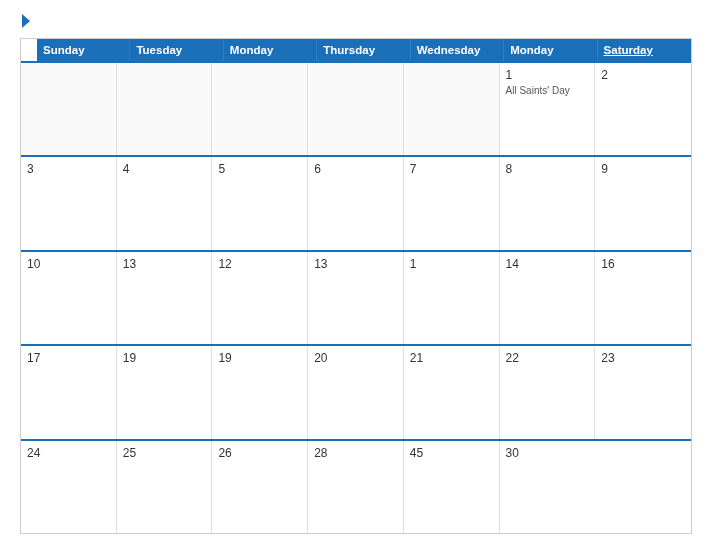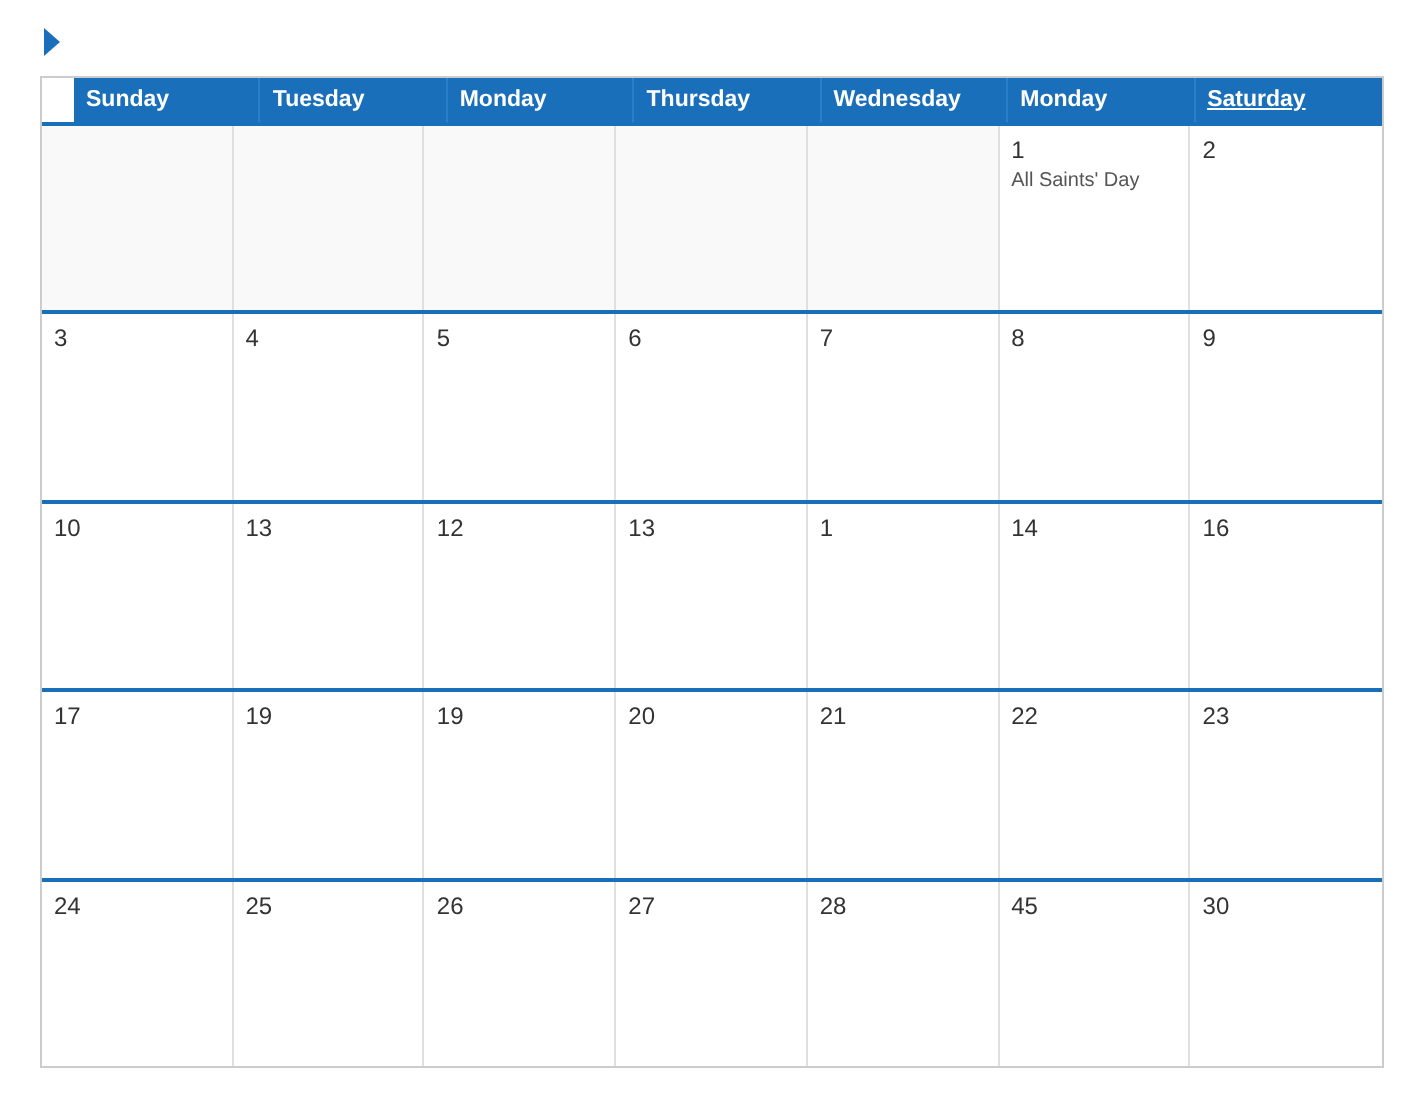--- a/index.html
+++ b/index.html
@@ -242,23 +242,20 @@
           <div class="cal-cell">
             <span class="day-num">24</span>
           </div>
           <div class="cal-cell">
             <span class="day-num">25</span>
           </div>
           <div class="cal-cell">
             <span class="day-num">26</span>
           </div>
           <div class="cal-cell">
-            <span class="day-num">27</span>
-          </div>
-          <div class="cal-cell">
             <span class="day-num">28</span>
           </div>
           <div class="cal-cell">
             <span class="day-num">45</span>
           </div>
           <div class="cal-cell">
             <span class="day-num">30</span>
           </div>
         </div>
       </div>

